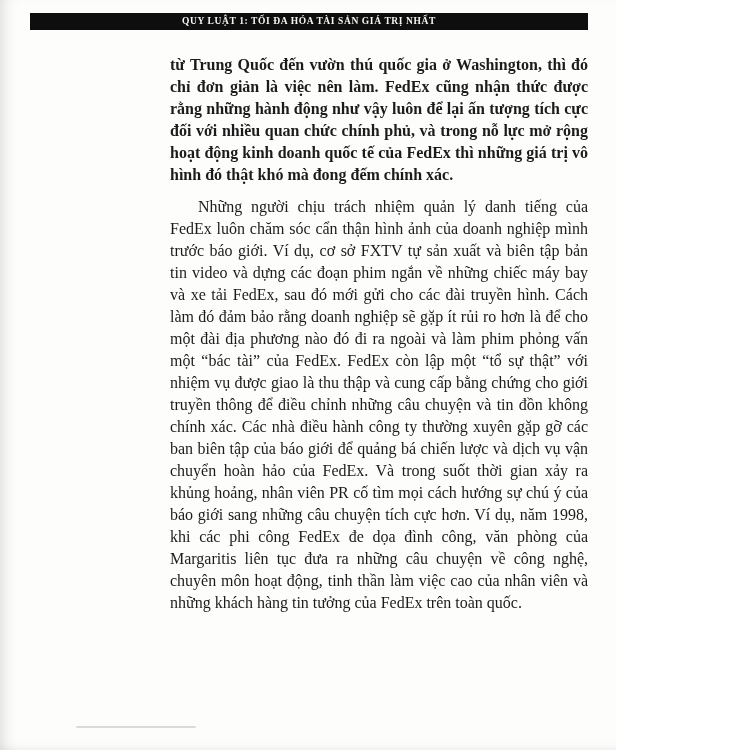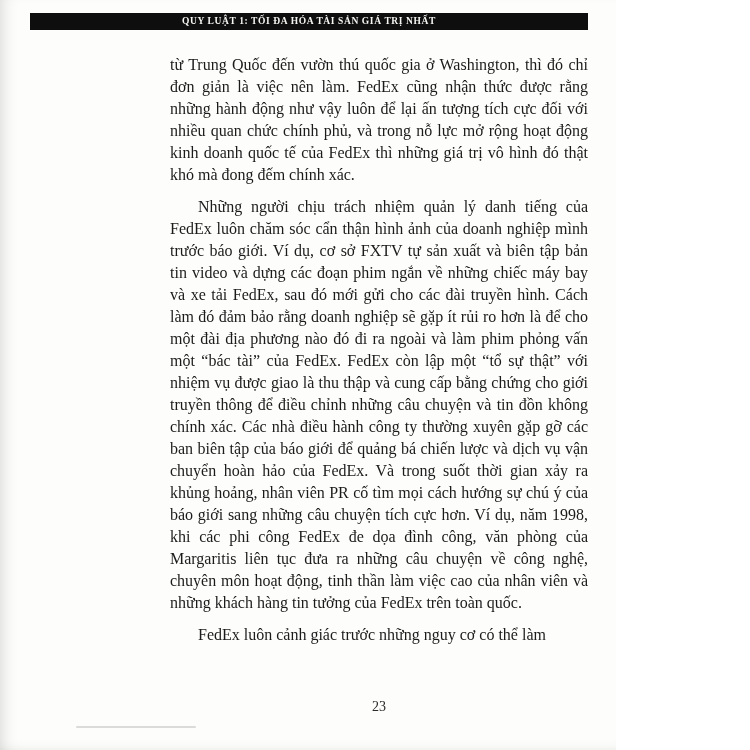--- a/index.html
+++ b/index.html
@@ -46,20 +46,21 @@
   .body-text p {
     margin: 0;
     text-indent: 28px;
   }
   .body-text p + p {
     margin-top: 10px;
     font-family: Liberation Serif, serif;
   }
   .body-text p.continuation {
     text-indent: 0;
+    font-weight: bold;
   }
   .page-number {
     position: absolute;
     top: 699px;
     left: 170px;
     width: 418px;
     text-align: center;
     font-size: 14px;
     color: #2a2a2a;
   }
@@ -79,20 +80,18 @@
 
 <div class="scan-page">
 
   <div class="header-bar">
     <span>QUY LUẬT 1: TỐI ĐA HÓA TÀI SẢN GIÁ TRỊ NHẤT</span>
   </div>
 
   <div class="body-text">
     <p class="continuation">từ Trung Quốc đến vườn thú quốc gia ở Washington, thì đó chỉ đơn giản là việc nên làm. FedEx cũng nhận thức được rằng những hành động như vậy luôn để lại ấn tượng tích cực đối với nhiều quan chức chính phủ, và trong nỗ lực mở rộng hoạt động kinh doanh quốc tế của FedEx thì những giá trị vô hình đó thật khó mà đong đếm chính xác.</p>
     <p>Những người chịu trách nhiệm quản lý danh tiếng của FedEx luôn chăm sóc cẩn thận hình ảnh của doanh nghiệp mình trước báo giới. Ví dụ, cơ sở FXTV tự sản xuất và biên tập bản tin video và dựng các đoạn phim ngắn về những chiếc máy bay và xe tải FedEx, sau đó mới gửi cho các đài truyền hình. Cách làm đó đảm bảo rằng doanh nghiệp sẽ gặp ít rủi ro hơn là để cho một đài địa phương nào đó đi ra ngoài và làm phim phỏng vấn một “bác tài” của FedEx. FedEx còn lập một “tổ sự thật” với nhiệm vụ được giao là thu thập và cung cấp bằng chứng cho giới truyền thông để điều chỉnh những câu chuyện và tin đồn không chính xác. Các nhà điều hành công ty thường xuyên gặp gỡ các ban biên tập của báo giới để quảng bá chiến lược và dịch vụ vận chuyển hoàn hảo của FedEx. Và trong suốt thời gian xảy ra khủng hoảng, nhân viên PR cố tìm mọi cách hướng sự chú ý của báo giới sang những câu chuyện tích cực hơn. Ví dụ, năm 1998, khi các phi công FedEx đe dọa đình công, văn phòng của Margaritis liên tục đưa ra những câu chuyện về công nghệ, chuyên môn hoạt động, tinh thần làm việc cao của nhân viên và những khách hàng tin tưởng của FedEx trên toàn quốc.</p>
-    <p>FedEx luôn cảnh giác trước những nguy cơ có thể làm</p>
   </div>
 
-  <div class="page-number">23</div>
 
   <div class="scan-artifact"></div>
 
 </div>
 
 </body></html>

